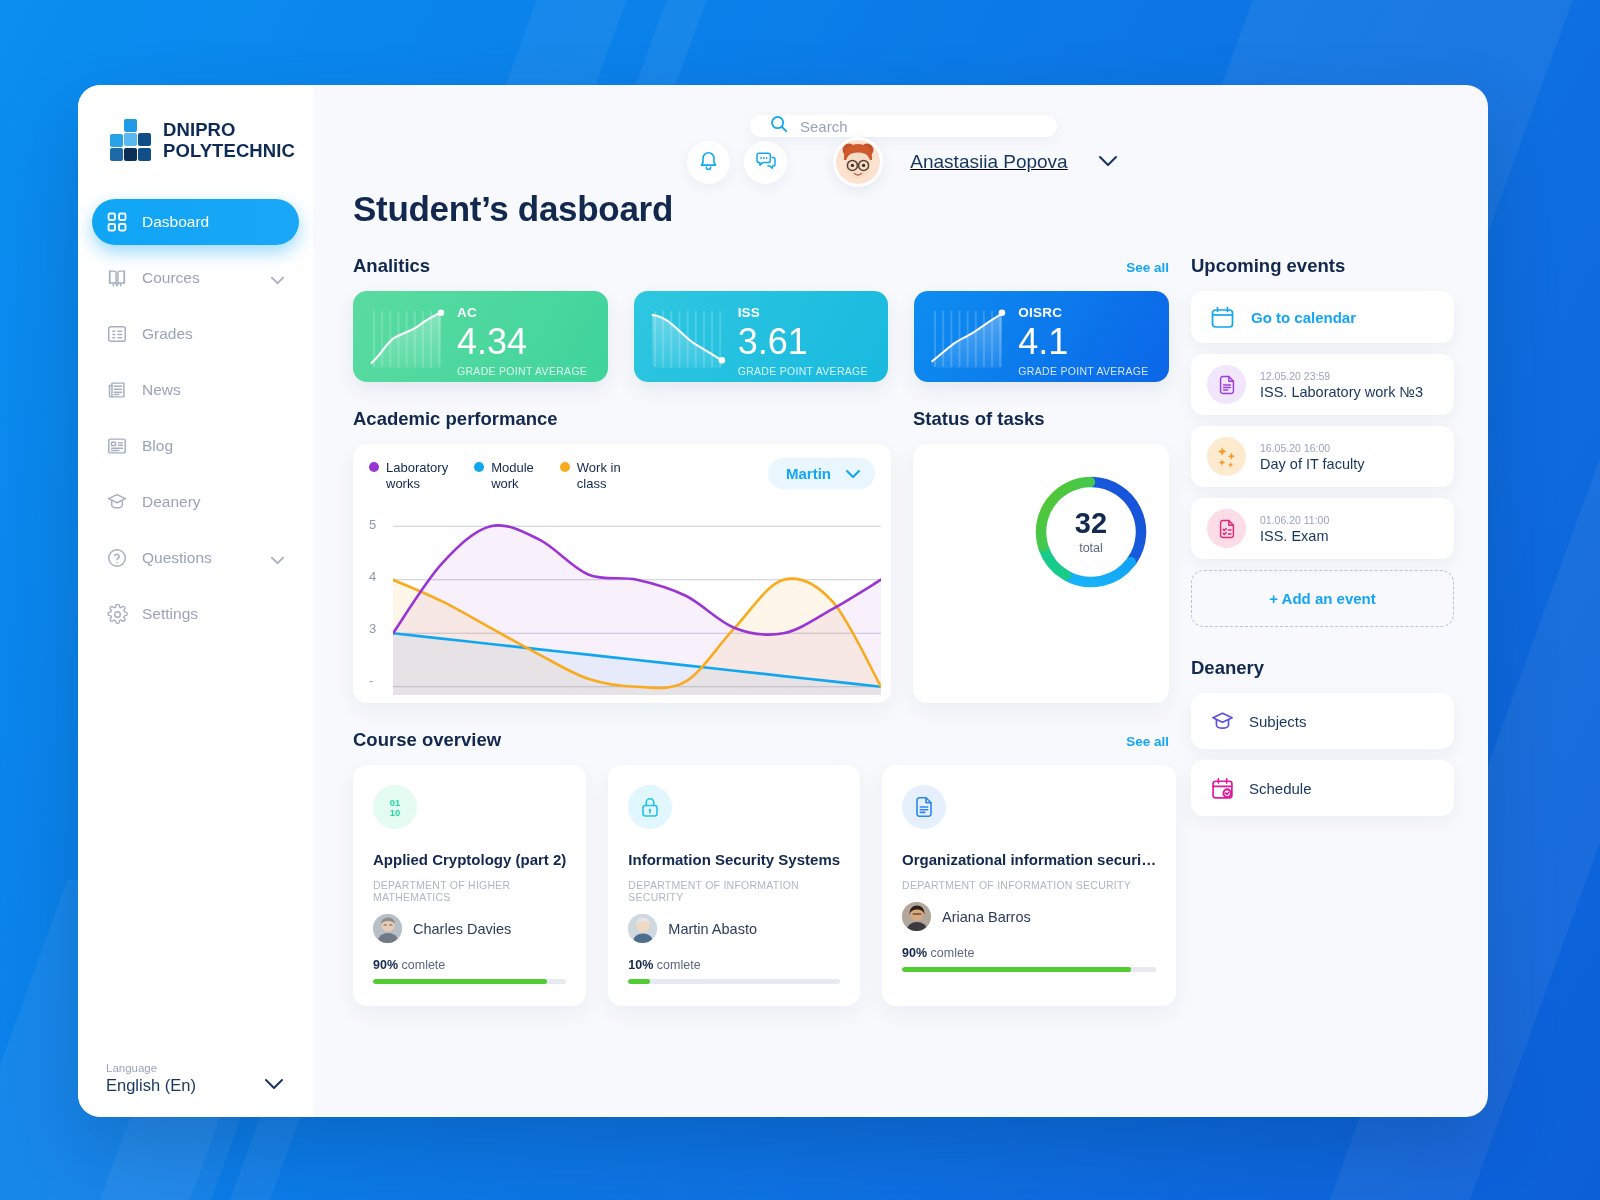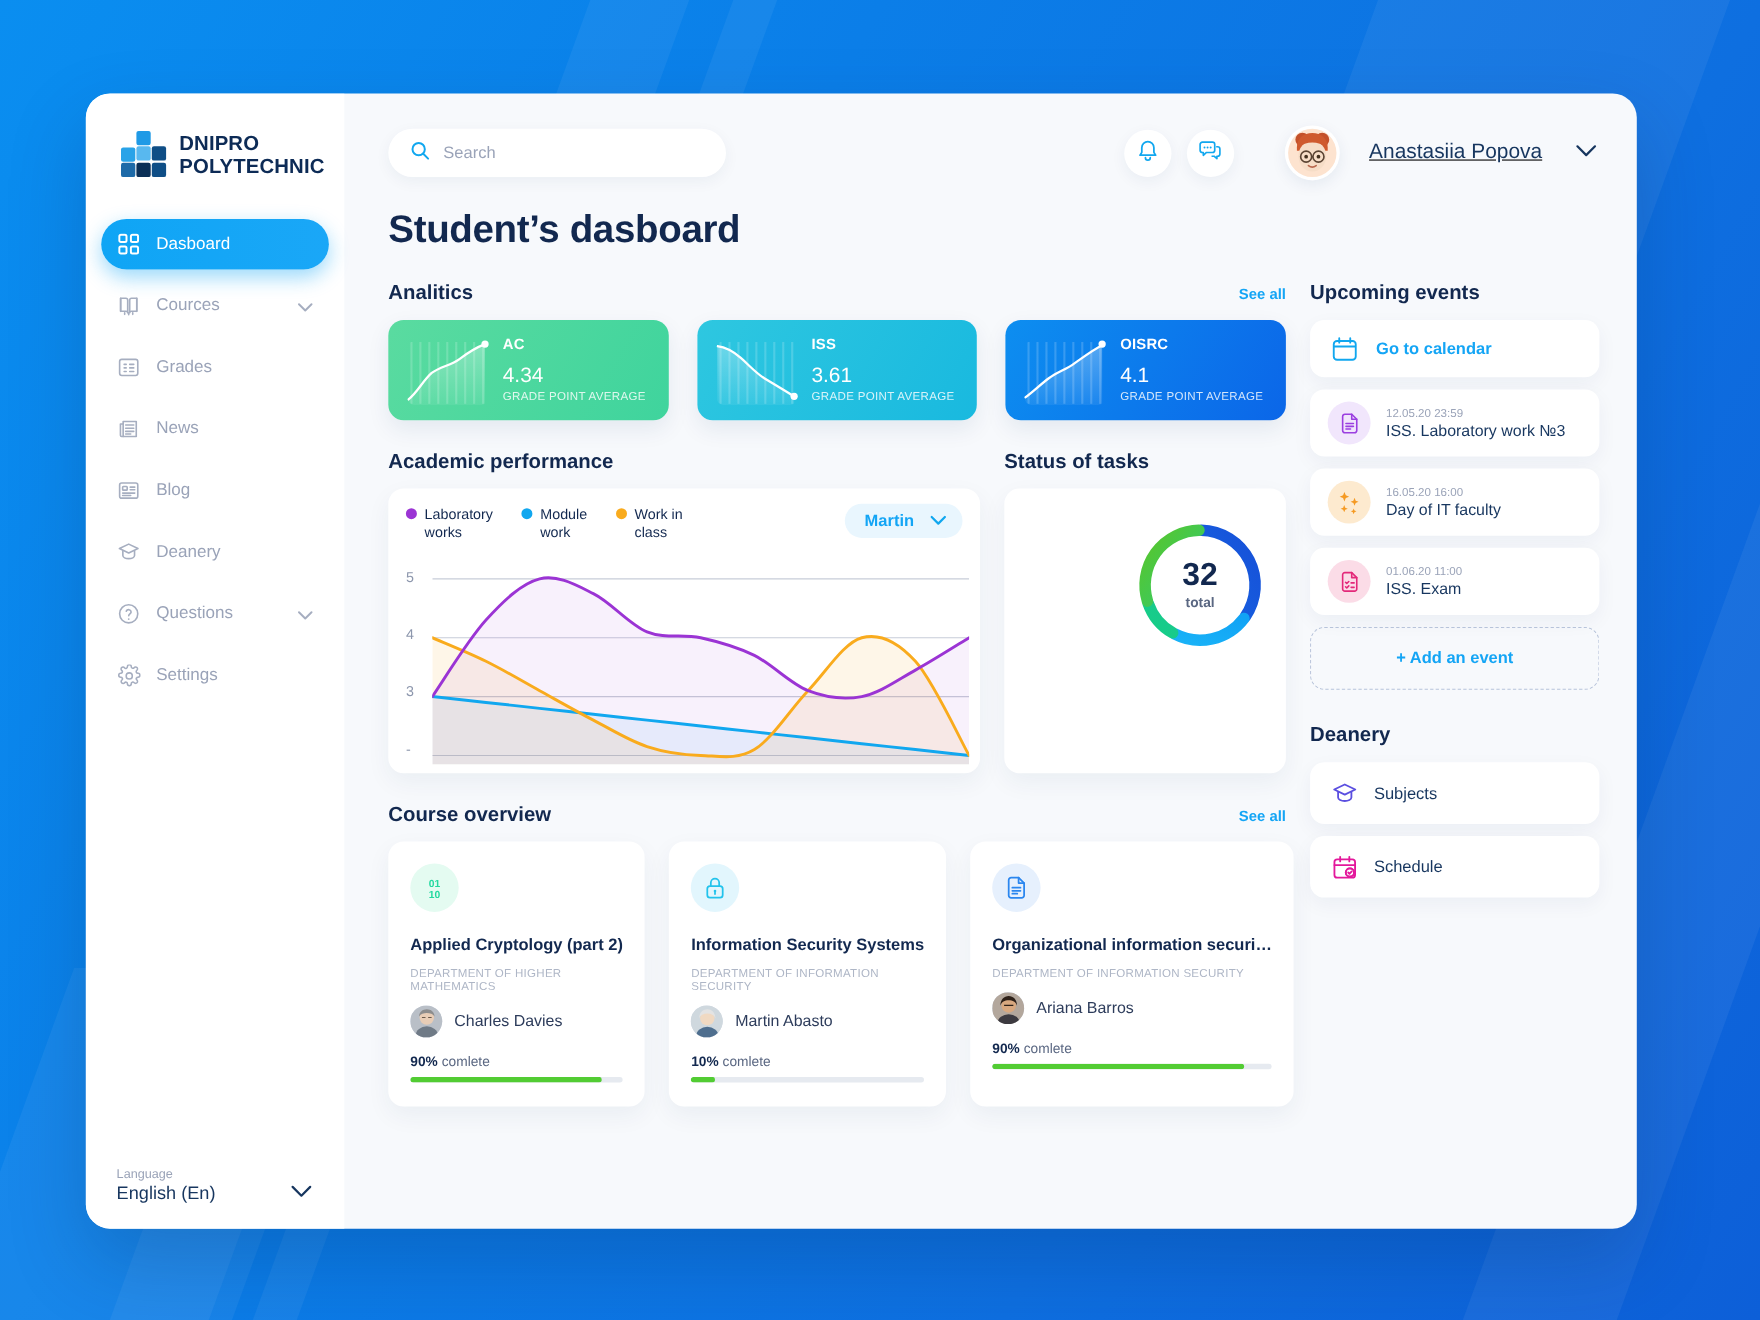--- a/index.html
+++ b/index.html
@@ -73,21 +73,21 @@
     margin-top: auto; padding: 0 28px;
     display: flex; align-items: flex-end; justify-content: space-between;
     cursor: pointer;
   }
   .lang-small { font-size: 11.5px; color: #9aa3b8; line-height: 1.25; }
   .lang-val { font-size: 16.5px; color: #17365f; font-weight: 500; margin-top: 1px; }
 
   
   .main { flex: 1; padding: 30px 34px 0 40px; overflow: hidden; position: relative; }
 
-  .topbar { display: flex; align-items: center; justify-content: space-between; height: 48px; }
+  .topbar { display: flex; align-items: center; justify-content: space-between; height: 48px; flex-direction: column; }
   .search {
     width: 307px; height: 44px; background: #fff; border-radius: 22px;
     display: flex; align-items: center; gap: 12px; padding: 0 20px;
     box-shadow: 0 4px 14px rgba(16,48,96,0.055);
   }
   .search input {
     border: 0; outline: 0; background: transparent; font-size: 15px;
     color: #44506b; font-family: inherit; width: 100%;
   }
   .search input::placeholder { color: #9aa3b8; }
@@ -124,21 +124,21 @@
   
   .kpis { display: flex; gap: 26px; }
   .kpi {
     flex: 1; height: 91px; border-radius: 14px; position: relative;
     overflow: hidden; padding: 14px 0 0 0; cursor: pointer;
     box-shadow: 0 8px 20px rgba(16,48,96,0.08);
   }
   .kpi .spark { position: absolute; left: 14px; top: 16px; width: 80px; height: 64px; }
   .kpi .txt { margin-left: 104px; color: #fff; }
   .kpi .k-name { font-size: 13.5px; font-weight: bold; letter-spacing: .2px; }
-  .kpi .k-val { font-size: 19px; font-weight: 300; line-height: 1.18; margin-top: 11px; }
+  .kpi .k-val { font-size: 36px; font-weight: 300; line-height: 1.18; margin-top: 1px; }
   .kpi .k-sub { font-size: 10.5px; opacity: .82; letter-spacing: .3px; margin-top: 2px; }
 
   
   .midrow { display: flex; gap: 22px; margin-top: 26px; }
   .perf { width: 538px; flex: 0 0 538px; }
   .tasks { flex: 1; }
   .card { background: #fff; border-radius: 14px; box-shadow: 0 8px 22px rgba(16,48,96,0.055); }
 
   .chart-card { height: 259px; padding: 16px 16px 10px 16px; position: relative; }
   .legend { display: flex; align-items: flex-start; gap: 26px; }
@@ -150,21 +150,21 @@
     border-radius: 18px; padding: 7px 14px 7px 18px;
     display: flex; align-items: center; gap: 14px; cursor: pointer;
   }
   .plot { position: absolute; left: 16px; right: 10px; top: 74px; bottom: 8px; }
   .ylab { position: absolute; left: 0; font-size: 13px; color: #8d97ad; }
 
   .tasks-card { height: 259px; padding: 18px 16px 12px; display: flex; flex-direction: column; align-items: flex-end; }
   .donut { position: relative; width: 124px; height: 124px; margin-top: 8px; }
   .donut-center { position: absolute; inset: 0; display: flex; flex-direction: column; align-items: center; justify-content: center; }
   .donut-num { font-size: 29px; font-weight: bold; color: #12284f; line-height: 1; }
-  .donut-tot { font-size: 12.5px; color: #5a6782; margin-top: 3px; font-weight: bold; }
+  .donut-tot { font-size: 12.5px; color: #5a6782; margin-top: 3px; }
   .legend2 { display: flex; width: 100%; margin-top: 22px; }
   .l2 { flex: 1; text-align: center; }
   .l2 .d { width: 11px; height: 11px; border-radius: 50%; margin: 0 auto 11px; }
   .l2 .p { font-size: 14.5px; font-weight: bold; color: #12284f; }
   .l2 .n { font-size: 12.5px; color: #8d97ad; margin-top: 5px; line-height: 1.15; }
 
   
   .courses { display: flex; gap: 22px; margin-top: 14px; }
   .course { flex: 1; border-radius: 14px; background: #fff; padding: 20px 20px 22px; box-shadow: 0 8px 22px rgba(16,48,96,0.055); cursor: pointer; }
   .c-ico { width: 44px; height: 44px; border-radius: 50%; display: flex; align-items: center; justify-content: center; }

